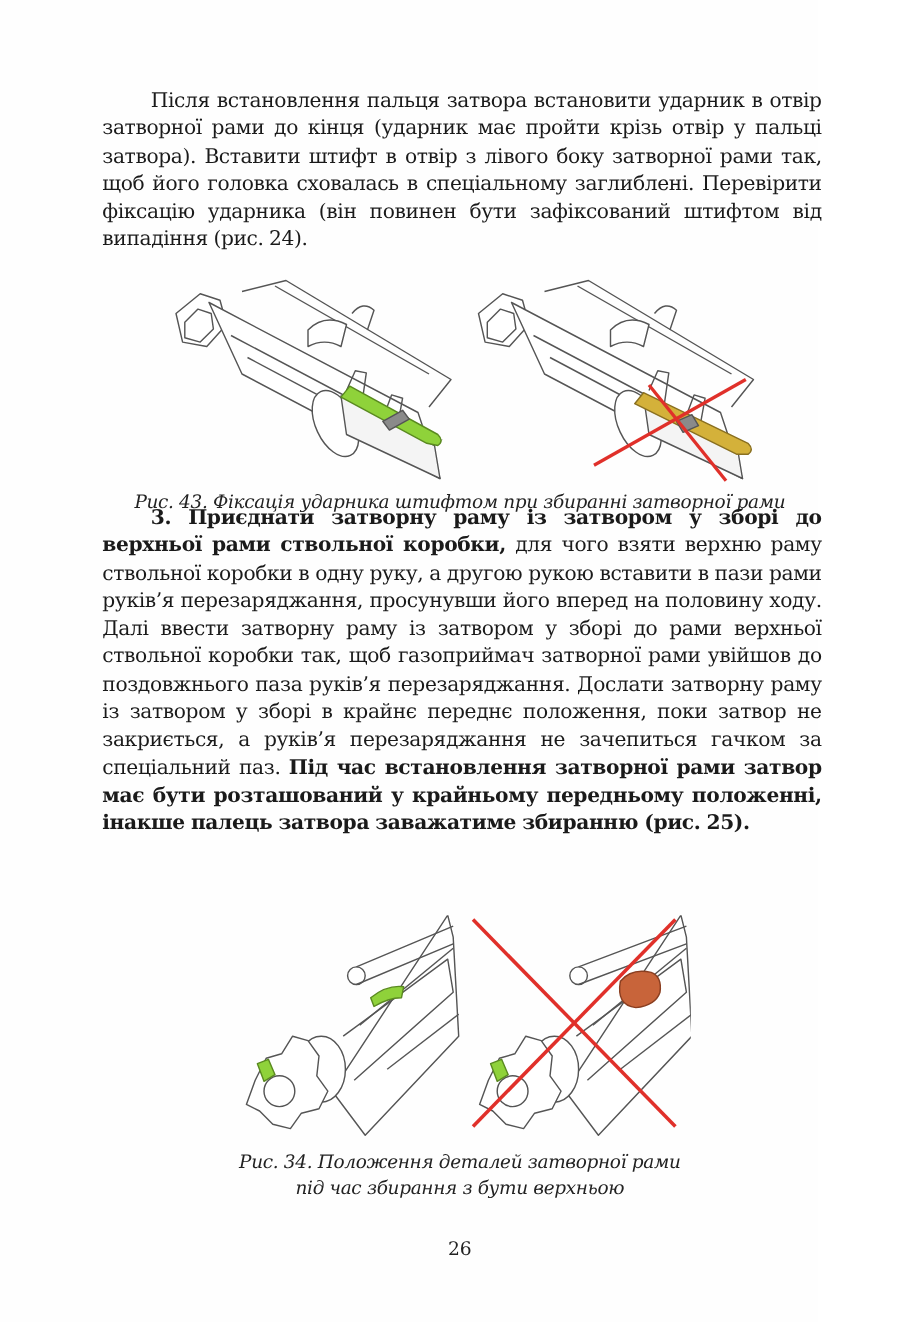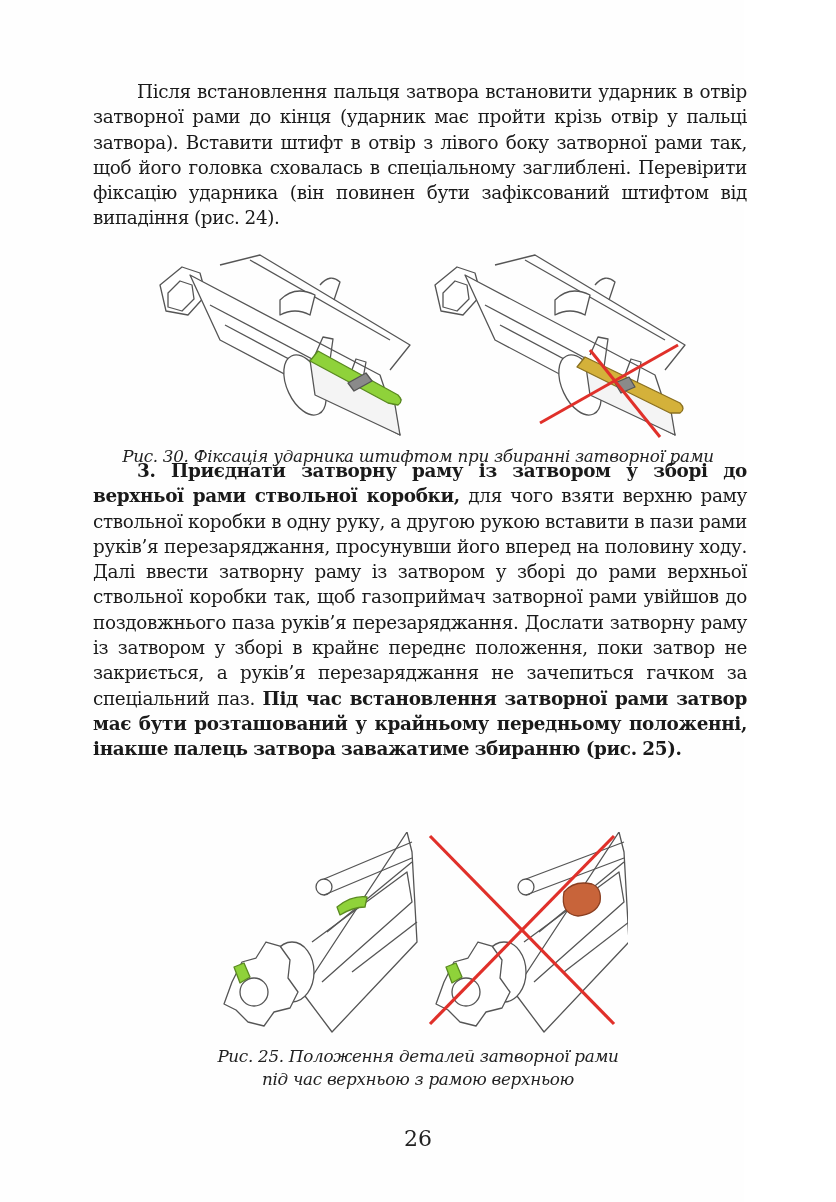--- a/index.html
+++ b/index.html
@@ -9,21 +9,21 @@
   .para { position: absolute; left: 93px; width: 654px; font-size: 18.4px; line-height: 25.3px;
           text-align: justify; text-align-last: left; letter-spacing: -0.35px; word-spacing: -0.5px; }
   .para .indent { display: inline-block; width: 44px; }
   .p1 { top: 79px; }
   .p2 { top: 458px; }
   .b { font-weight: bold; }
   .caption { position: absolute; left: 0; width: 836px; text-align: center; font-style: italic;
              font-size: 16.8px; line-height: 23px; letter-spacing: -0.3px; color: #222; }
   .cap24 { top: 445px; }
   .cap25 { top: 1045px; }
-  .pagenum { position: absolute; left: 0; width: 836px; top: 1126px; text-align: center; font-size: 22px; color: #222; }
+  .pagenum { position: absolute; left: 0; width: 836px; top: 1126px; text-align: center; font-size: 17px; color: #222; }
   .fig { position: absolute; }
   .fig svg { display: block; }
 </style>
 </head>
 <body>
 
 <div class="page">
 
   <div class="para p1"><span class="indent"></span><span>Після встановлення пальця затвора встановити ударник в отвір затворної рами до кінця (ударник має пройти крізь отвір у пальці затвора). Вставити штифт  в отвір з лівого боку затворної рами так, щоб його головка сховалась в спеціальному заглиблені. Перевірити фіксацію ударника (він повинен бути зафіксований штифтом від випадіння (рис. 24).</span></div>
 
@@ -69,21 +69,21 @@
           <path d="M190 138 l14 -6 l6 10 l-14 6 z" fill="#8a8a8a" stroke="#555"></path>
         </g>
       </g>
       <g stroke="#e0302a" stroke-width="3">
         <line x1="390" y1="178" x2="528" y2="100"></line>
         <line x1="440" y1="105" x2="510" y2="192"></line>
       </g>
     </svg>
   </div>
 
-  <div class="caption cap24">Рис. 30. Фіксація ударника штифтом при збиранні затворної рами</div>
+  <div class="caption cap24">Рис. 43. Фіксація ударника штифтом при збиранні затворної рами</div>
 
   <div class="para p2"><span class="indent"></span><span class="b">3. Приєднати затворну раму із затвором у зборі до верхньої рами ствольної коробки,</span><span> для чого взяти верхню раму ствольної коробки в одну руку, а другою рукою вставити в пази рами руків’я перезаряджання, просунувши його вперед на половину ходу. Далі ввести затворну раму із затвором у зборі до рами верхньої ствольної коробки так, щоб газоприймач затворної рами увійшов до поздовжнього паза руків’я перезаряджання. Дослати затворну раму із затвором у зборі в крайнє переднє положення, поки затвор не закриється, а руків’я перезаряджання не зачепиться гачком за спеціальний паз. </span><span class="b">Під час встановлення затворної рами затвор має бути розташований у крайньому передньому положенні, інакше палець затвора заважатиме збиранню (рис. 25).</span></div>
 
   <div class="fig" style="left:212px; top:832px;">
     <svg width="416" height="205" viewBox="0 0 416 205">
       <g fill="none" stroke="#555" stroke-width="1.3" stroke-linejoin="round">
 
         <g>
           <path d="M90 160 L195 0 L200 20 L205 110 L120 200 Z" fill="#fff"></path>
           <path d="M100 110 L195 40 L200 70 L110 150"></path>
@@ -113,18 +113,18 @@
         </g>
       </g>
       <g stroke="#e0302a" stroke-width="3.2">
         <line x1="218" y1="4" x2="402" y2="192"></line>
         <line x1="402" y1="4" x2="218" y2="192"></line>
       </g>
     </svg>
   </div>
 
   <div class="caption cap25">
-    <div>Рис. 25. Положення деталей затворної рами</div>
-    <div>під час верхньою з рамою верхньою</div>
+    <div>Рис. 34. Положення деталей затворної рами</div>
+    <div>під час збирання з бути верхньою</div>
   </div>
 
   <div class="pagenum">26</div>
 </div>
 
 </body></html>

